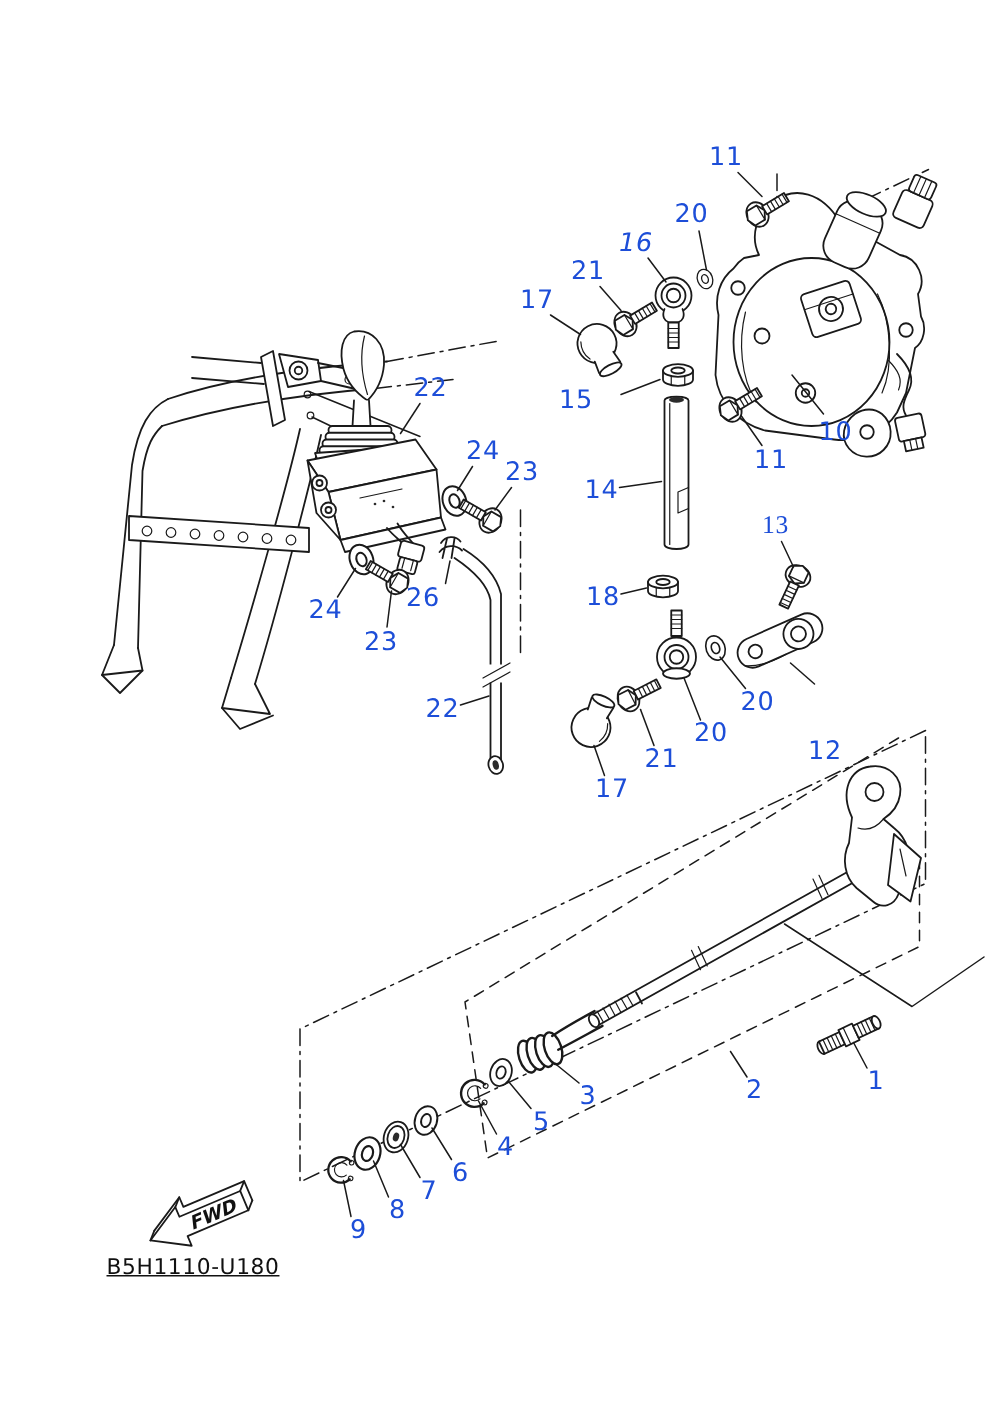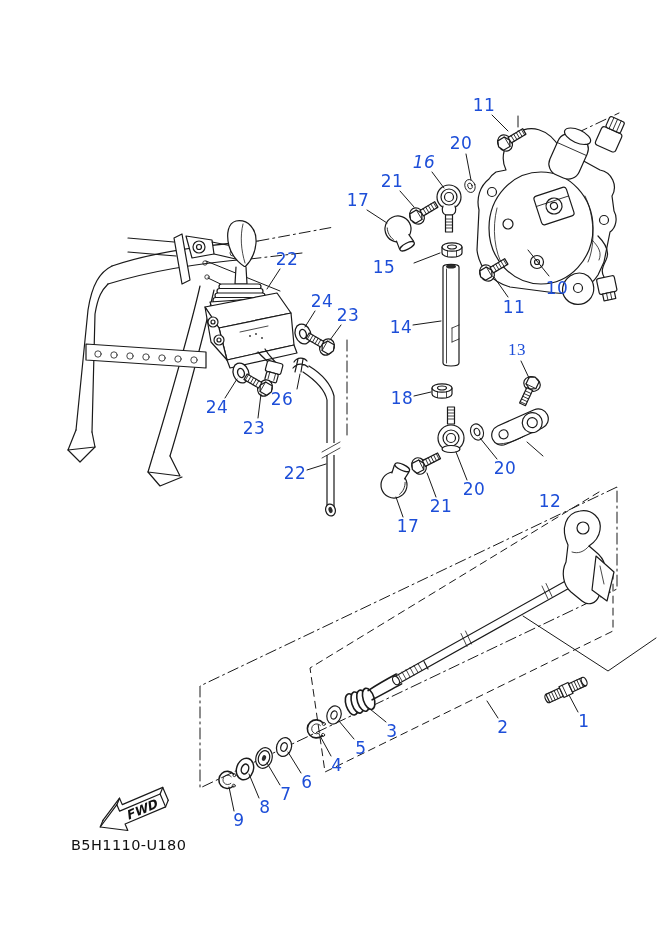--- a/index.html
+++ b/index.html
@@ -9,21 +9,21 @@
   svg .ln{stroke:#1a1a1a;fill:none;stroke-width:1.2;stroke-linecap:round;stroke-linejoin:round;}
   svg .fw{fill:#ffffff;}
   svg .fd{fill:#2b2b2b;stroke:none;}
   svg .thin{stroke-width:0.8;}
   svg .med{stroke-width:1.6;}
   svg .dashdot{stroke-dasharray:11 4 2 4;stroke-width:1;}
   svg .dashed{stroke-dasharray:7 5;stroke-width:1;}
   svg .leader{stroke-width:1;}
   .callout{position:absolute;transform:translate(-50%,-50%);font-size:17px;color:#1d4ed8;
            letter-spacing:0.5px;white-space:nowrap;}
-  #diagram-code{position:absolute;left:71px;top:837px;font-size:14.5px;color:#111;letter-spacing:0.4px;}
+  #diagram-code{position:absolute;left:71px;top:837px;font-size:14.5px;color:#111;letter-spacing:0.4px;text-decoration:underline;}
   svg text.fwd-t{font-size:12.5px;font-weight:bold;font-style:italic;fill:#111;stroke:none;
                  font-family:"DejaVu Sans","Liberation Sans",sans-serif;}
 </style>
 </head>
 <body>
 
 <div id="stage">
 
 <svg id="art" width="661" height="935" viewBox="0 0 661 935">
 

